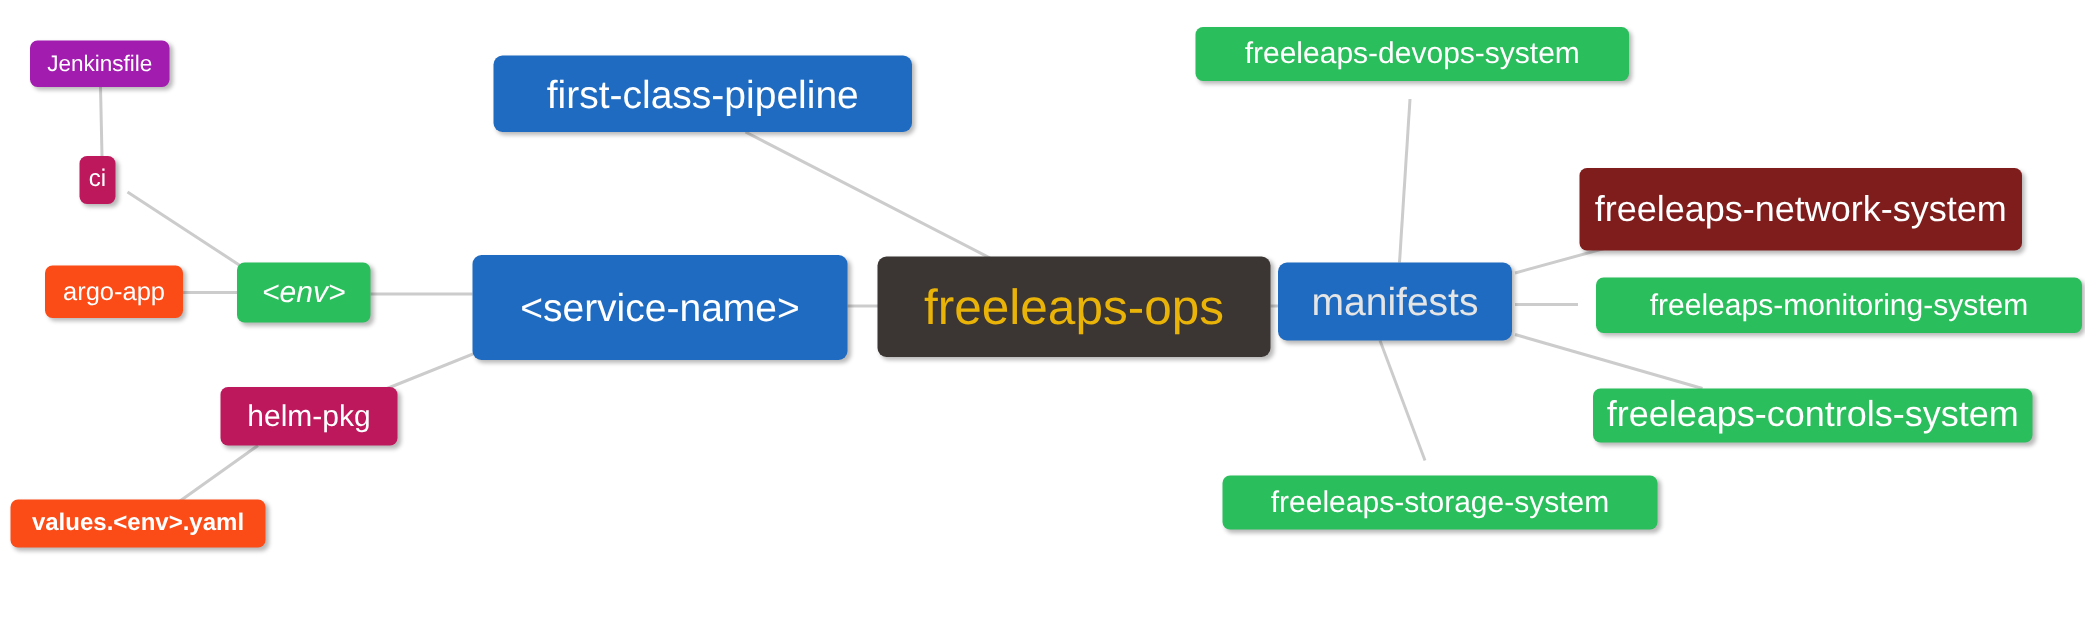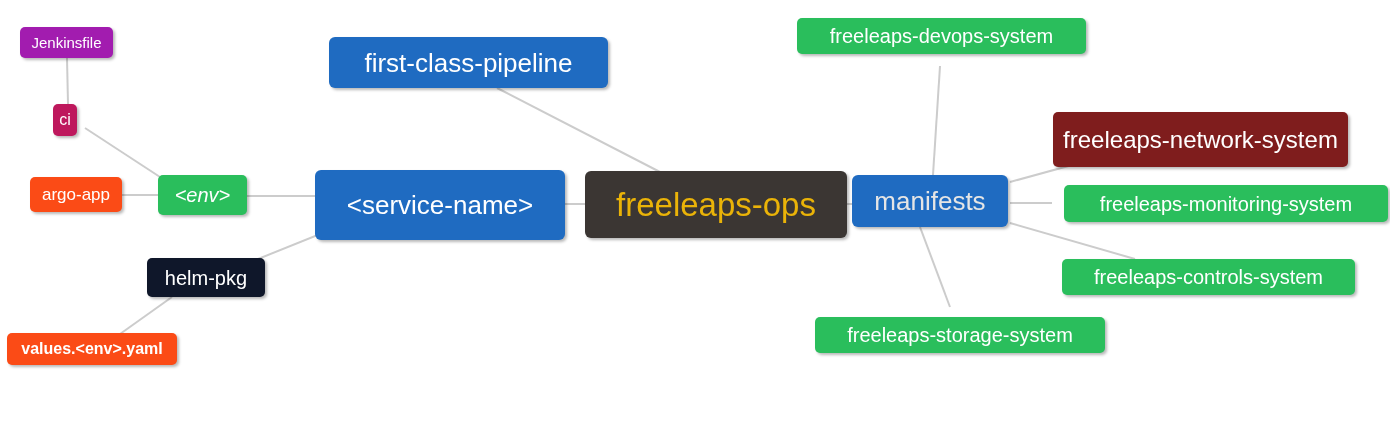--- a/index.html
+++ b/index.html
@@ -46,21 +46,21 @@
     </svg>
   <div id="nodes-root">
       <div class="node" style="left: 20px; top: 27px; width: 93px; height: 31px; font-size: 15px; background: #a21caf; color: rgb(255, 255, 255);">Jenkinsfile</div>
       <div class="node" style="left: 53px; top: 104px; width: 24px; height: 32px; font-size: 16px; background: #be185d; color: rgb(255, 255, 255);">ci</div>
       <div class="node" style="left: 30px; top: 177px; width: 92px; height: 35px; font-size: 17px; background: rgb(251, 75, 22); color: rgb(255, 255, 255);">argo-app</div>
       <div class="node" style="left: 158px; top: 175px; width: 89px; height: 40px; font-size: 20px; background: rgb(42, 190, 92); color: rgb(255, 255, 255); font-style: italic;">&lt;env&gt;</div>
       <div class="node big" style="left: 313px; top: 37px; width: 279px; height: 51px; font-size: 26px; background: rgb(31, 107, 193); color: rgb(255, 255, 255); margin-left: 16px;">first-class-pipeline</div>
       <div class="node big" style="left: 315px; top: 170px; width: 250px; height: 70px; font-size: 26px; background: rgb(31, 107, 193); color: rgb(255, 255, 255); text-align: center;">&lt;service-name&gt;</div>
       <div class="node big" style="left: 585px; top: 171px; width: 262px; height: 67px; font-size: 33px; background: rgb(59, 54, 51); color: #eab308;">freeleaps-ops</div>
       <div class="node big" style="left: 852px; top: 175px; width: 156px; height: 52px; font-size: 26px; background: rgb(31, 107, 193); color: #e5e5e5;">manifests</div>
-      <div class="node" style="left: 147px; top: 258px; width: 118px; height: 39px; font-size: 20px; background: #0f172a; color: rgb(255, 255, 255);">helm-pkg</div>
+      <div class="node" style="left: 147px; top: 258px; width: 118px; height: 39px; font-size: 20px; background: #be185d; color: rgb(255, 255, 255);">helm-pkg</div>
       <div class="node" style="left: 7px; top: 333px; width: 170px; height: 32px; font-size: 16px; background: rgb(251, 75, 22); color: rgb(255, 255, 255); font-weight: bold;">values.&lt;env&gt;.yaml</div>
       <div class="node" style="left: 797px; top: 18px; width: 289px; height: 36px; font-size: 20px; background: rgb(42, 190, 92); color: rgb(255, 255, 255);">freeleaps-devops-system</div>
       <div class="node" style="left: 1053px; top: 112px; width: 295px; height: 55px; font-size: 24px; background: #7f1d1d; color: rgb(255, 255, 255);">freeleaps-network-system</div>
       <div class="node" style="left: 1052px; top: 185px; width: 324px; height: 37px; font-size: 20px; background: rgb(42, 190, 92); color: rgb(255, 255, 255); margin-left: 12px;">freeleaps-monitoring-system</div>
-      <div class="node" style="left: 1062px; top: 259px; width: 293px; height: 36px; font-size: 20px; background: rgb(42, 190, 92); color: rgb(255, 255, 255);">freeleaps-controls-system</div>
+      <div class="node" style="left: 1062px; top: 259px; width: 293px; height: 36px; font-size: 24px; background: rgb(42, 190, 92); color: rgb(255, 255, 255);">freeleaps-controls-system</div>
       <div class="node" style="left: 815px; top: 317px; width: 290px; height: 36px; font-size: 20px; background: rgb(42, 190, 92); color: rgb(255, 255, 255);">freeleaps-storage-system</div>
     </div>
 </div>
 
 </body></html>

